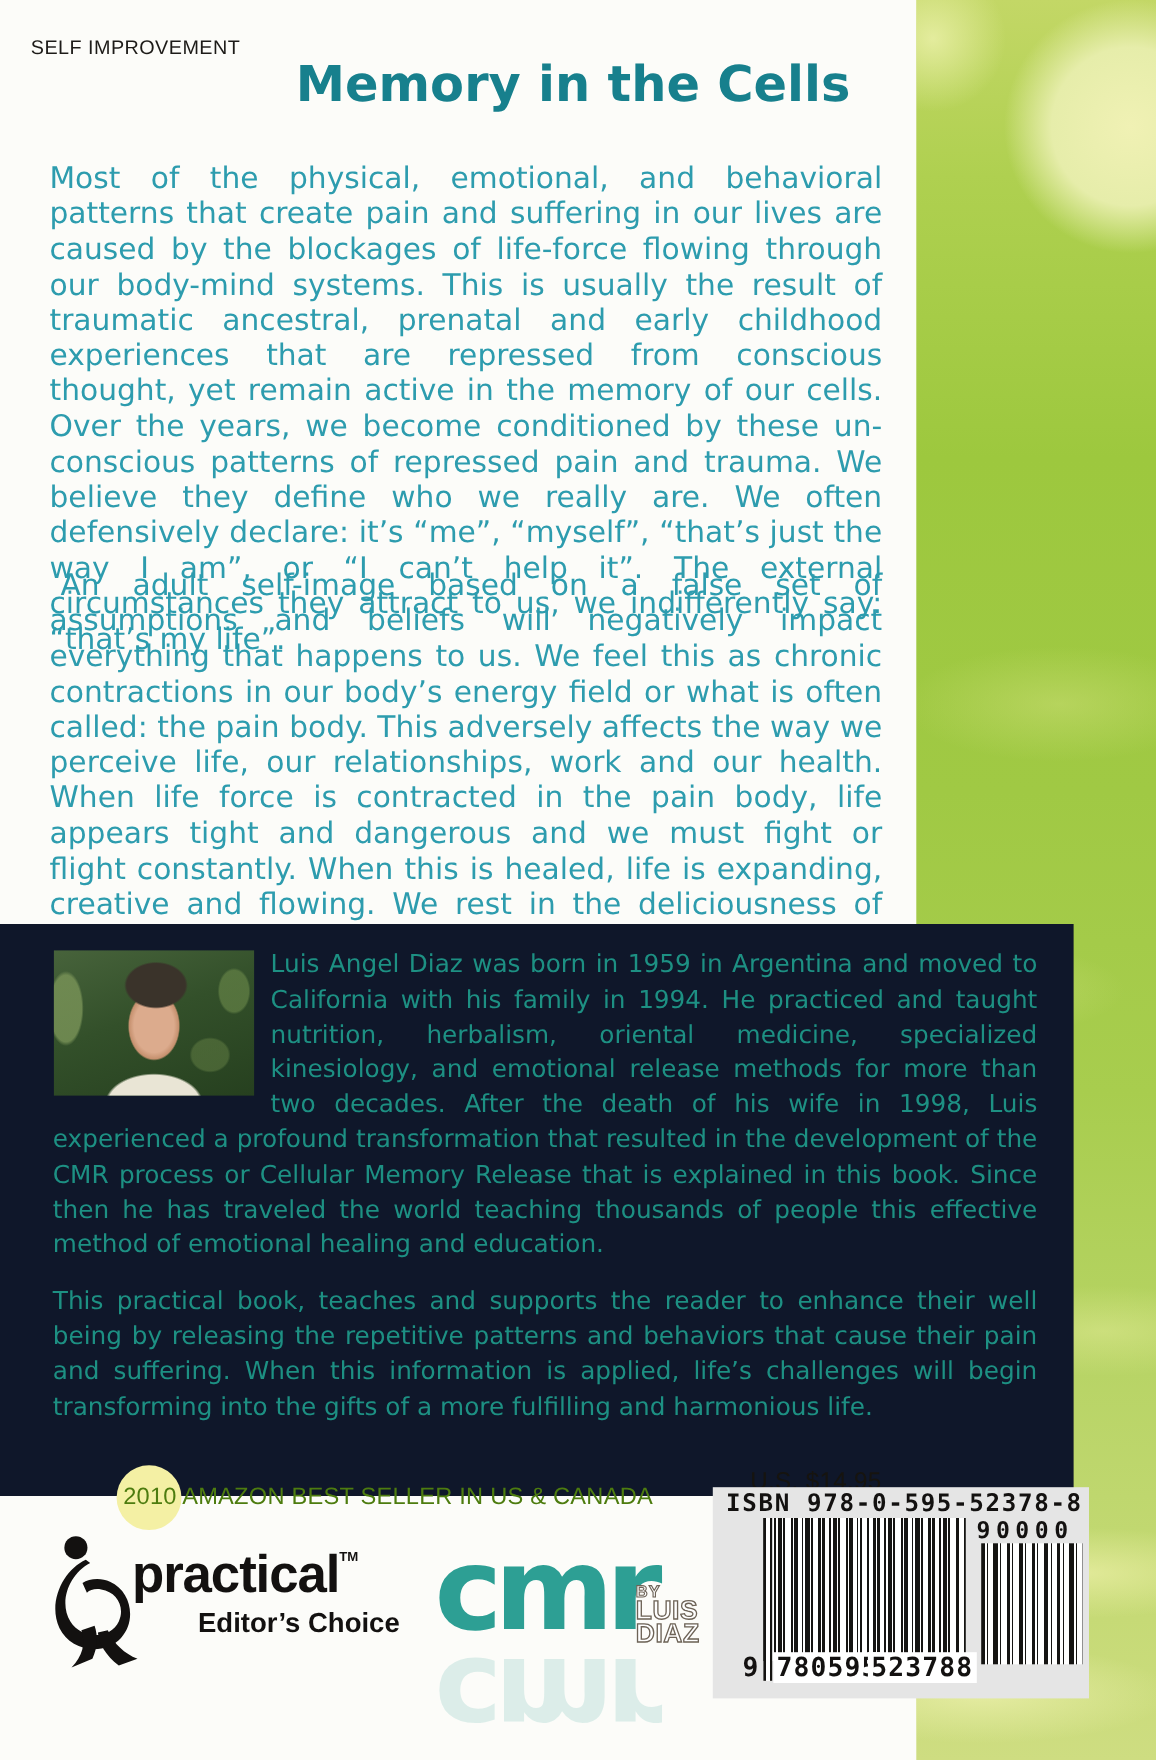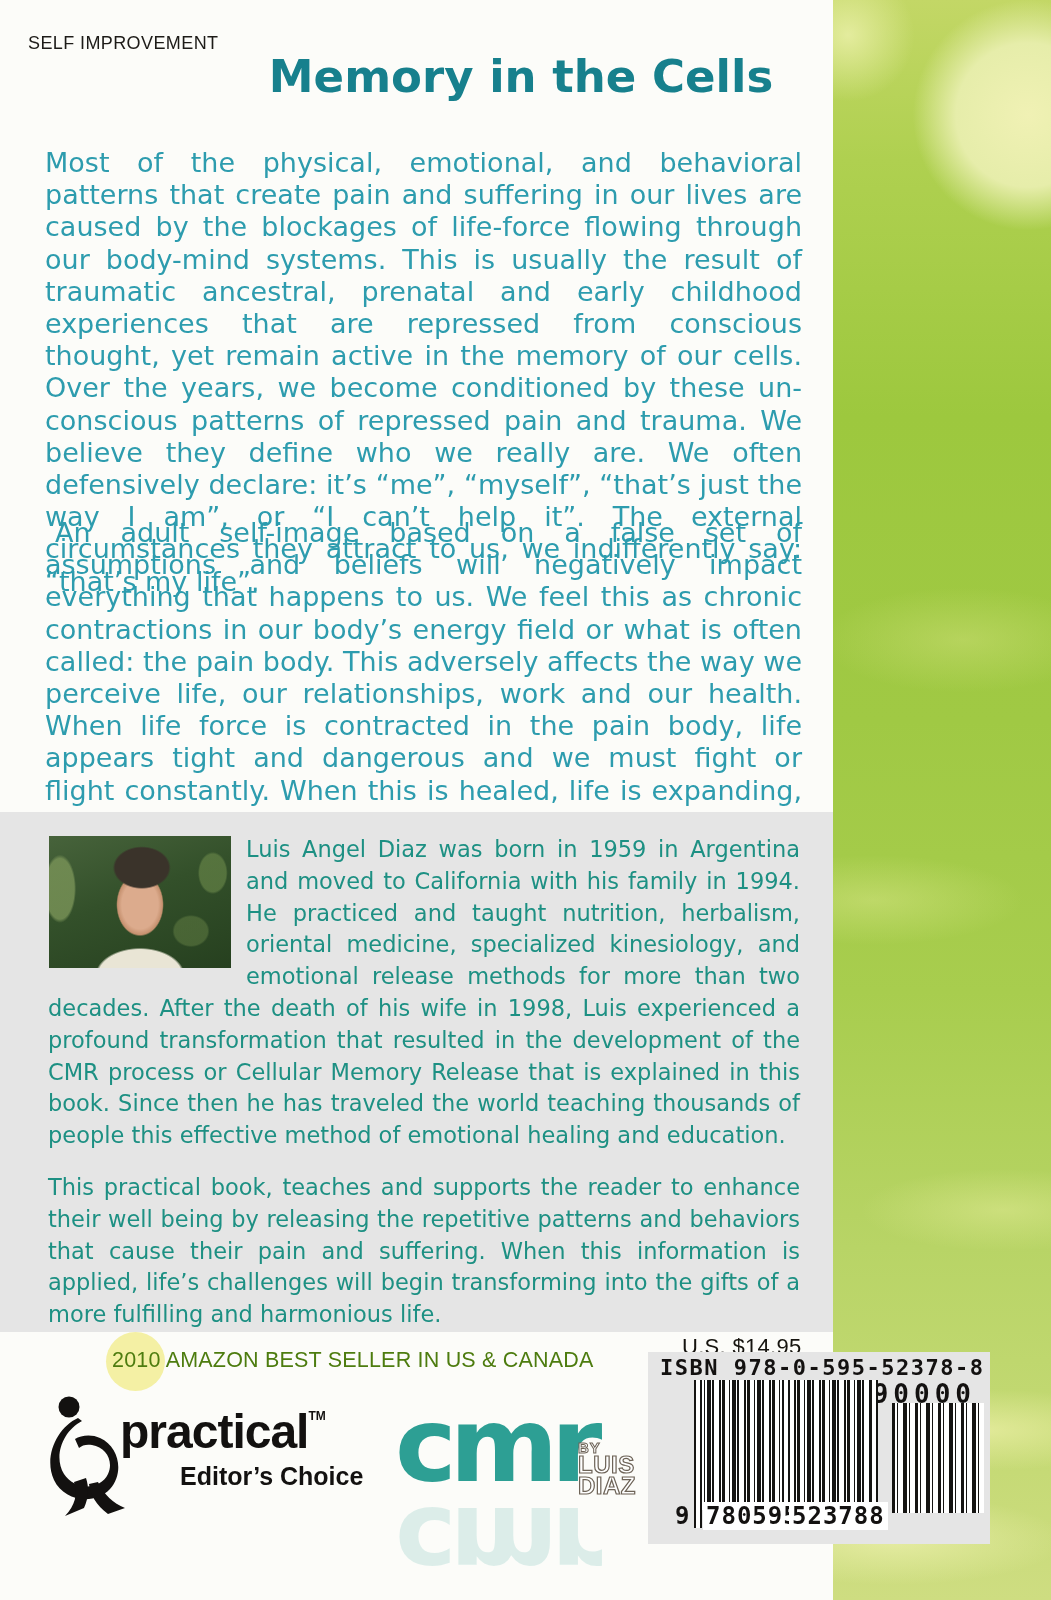--- a/index.html
+++ b/index.html
@@ -33,22 +33,22 @@
   }
   .synopsis{
     position:absolute;left:45px;width:757px;
     font-family:"DejaVu Sans", sans-serif;
     font-size:27px;line-height:32.2px;color:#2d9cae;text-align:justify;
   }
   .syn1{top:120px;}
   .syn2{top:490px;text-indent:10px;}
   
   .bio-box{
-    position:absolute;left:0;top:812px;width:833px;height:520px;
-    background:#e5e5e5;box-sizing:border-box;
+    position:absolute;left:0;top:840px;width:976px;height:520px;
+    background:#0f172a;box-sizing:border-box;
     padding:22px 33px 0 48px;overflow:hidden;
   }
   .author-photo{
     float:left;width:182px;height:132px;margin:2px 15px 8px 1px;
     background:
       radial-gradient(ellipse 46px 34px at 51% 24%, #3a332a 0 58%, rgba(58,51,42,0) 63%),
       radial-gradient(ellipse 33px 44px at 50% 52%, #dcab8d 0 55%, #c6916f 68%, rgba(198,145,111,0) 72%),
       radial-gradient(ellipse 70px 44px at 50% 106%, #e9e5d5 0 60%, rgba(233,229,213,0) 64%),
       radial-gradient(ellipse 26px 55px at 6% 40%, rgba(122,148,88,.8) 0 55%, rgba(122,148,88,0) 62%),
       radial-gradient(ellipse 24px 34px at 90% 28%, rgba(100,130,70,.7) 0 55%, rgba(100,130,70,0) 62%),
@@ -103,21 +103,21 @@
   .price{position:absolute;left:682px;top:1334px;font-size:22px;color:#16140f;letter-spacing:.3px;}
   .barcode-box{position:absolute;left:648px;top:1352px;width:342px;height:192px;background:#e5e5e5;}
   .isbn{
     position:absolute;left:12px;top:3px;
     font-family:"DejaVu Sans Mono", monospace;
     font-size:22px;font-weight:bold;color:#131110;letter-spacing:1.5px;white-space:nowrap;
   }
   .addon-num{
     position:absolute;right:14px;top:27px;
     font-family:"DejaVu Sans Mono", monospace;
-    font-size:26px;font-weight:bold;color:#131110;letter-spacing:5px;
+    font-size:21px;font-weight:bold;color:#131110;letter-spacing:5px;
   }
   .ean{position:absolute;left:46px;top:28px;width:184px;height:150px;}
   .ean-bars{
     position:absolute;left:0;top:0;width:184px;height:130px;
     background:repeating-linear-gradient(90deg,
       #151412 0 2px,#fff 2px 3px,#151412 3px 6px,#fff 6px 10px,
       #151412 10px 11px,#fff 11px 13px,#151412 13px 17px,#fff 17px 18px,
       #151412 18px 20px,#fff 20px 25px);
   }
   .guard{position:absolute;top:0;width:8px;height:148px;

